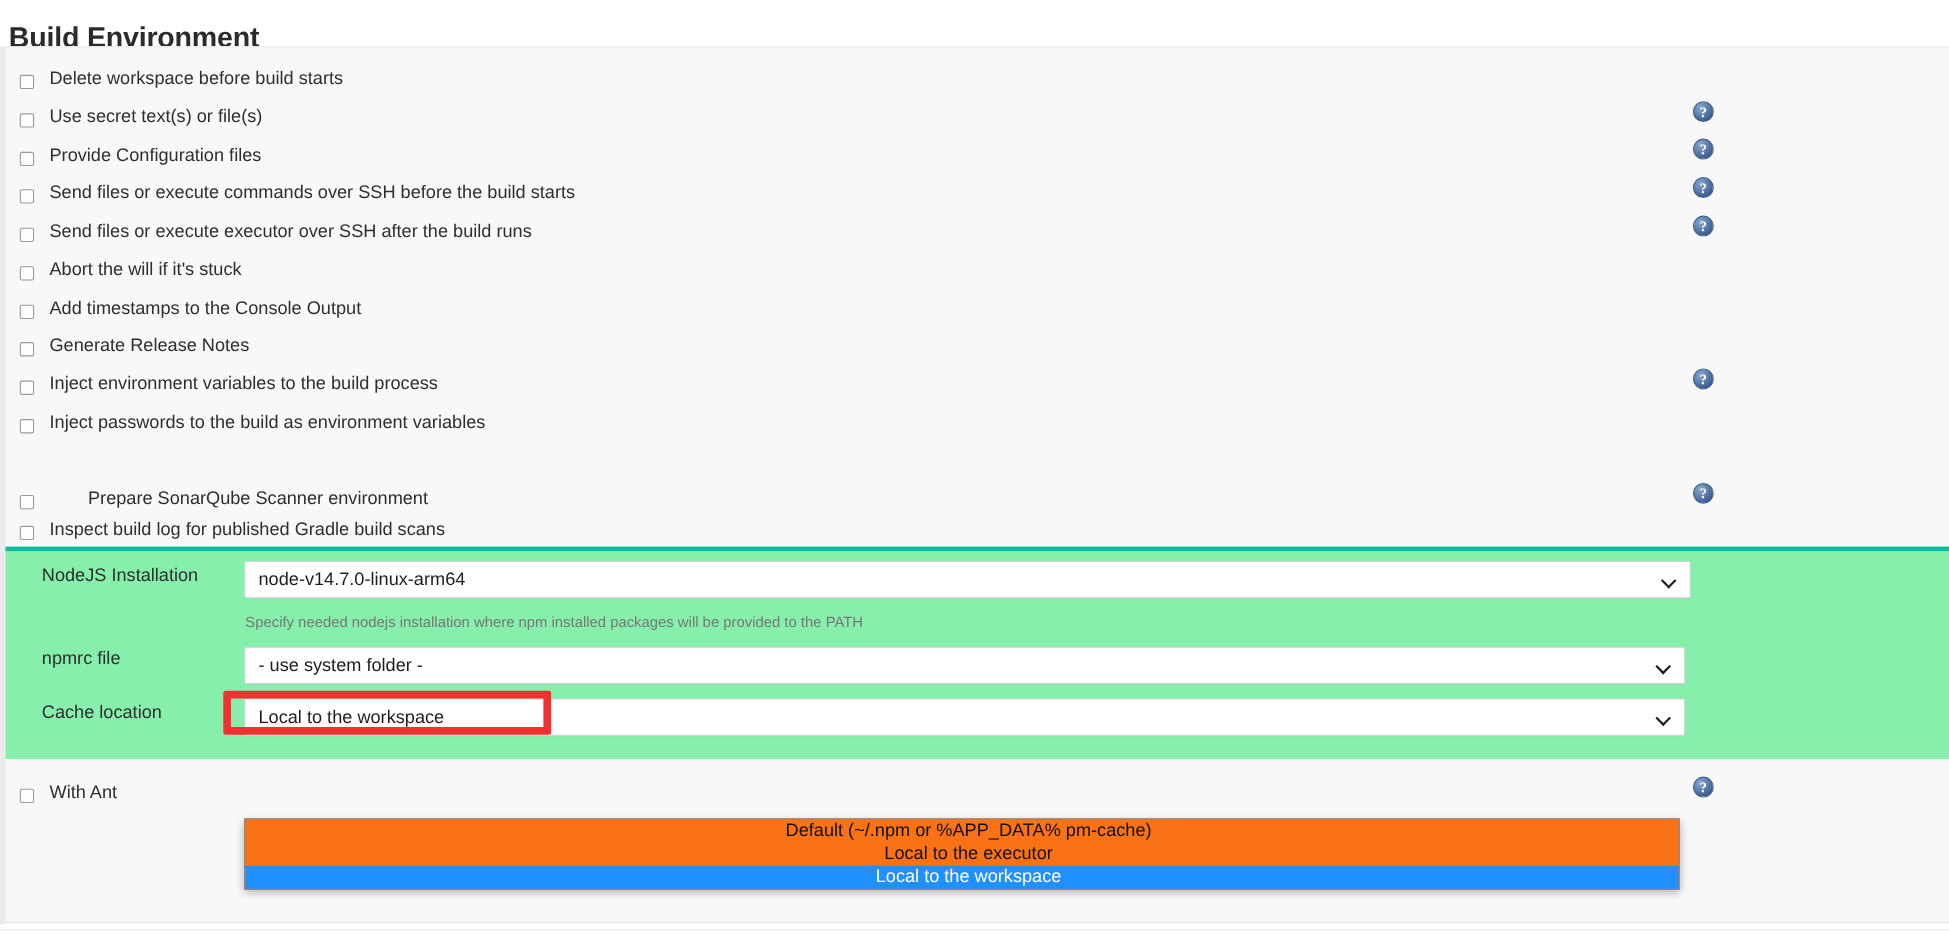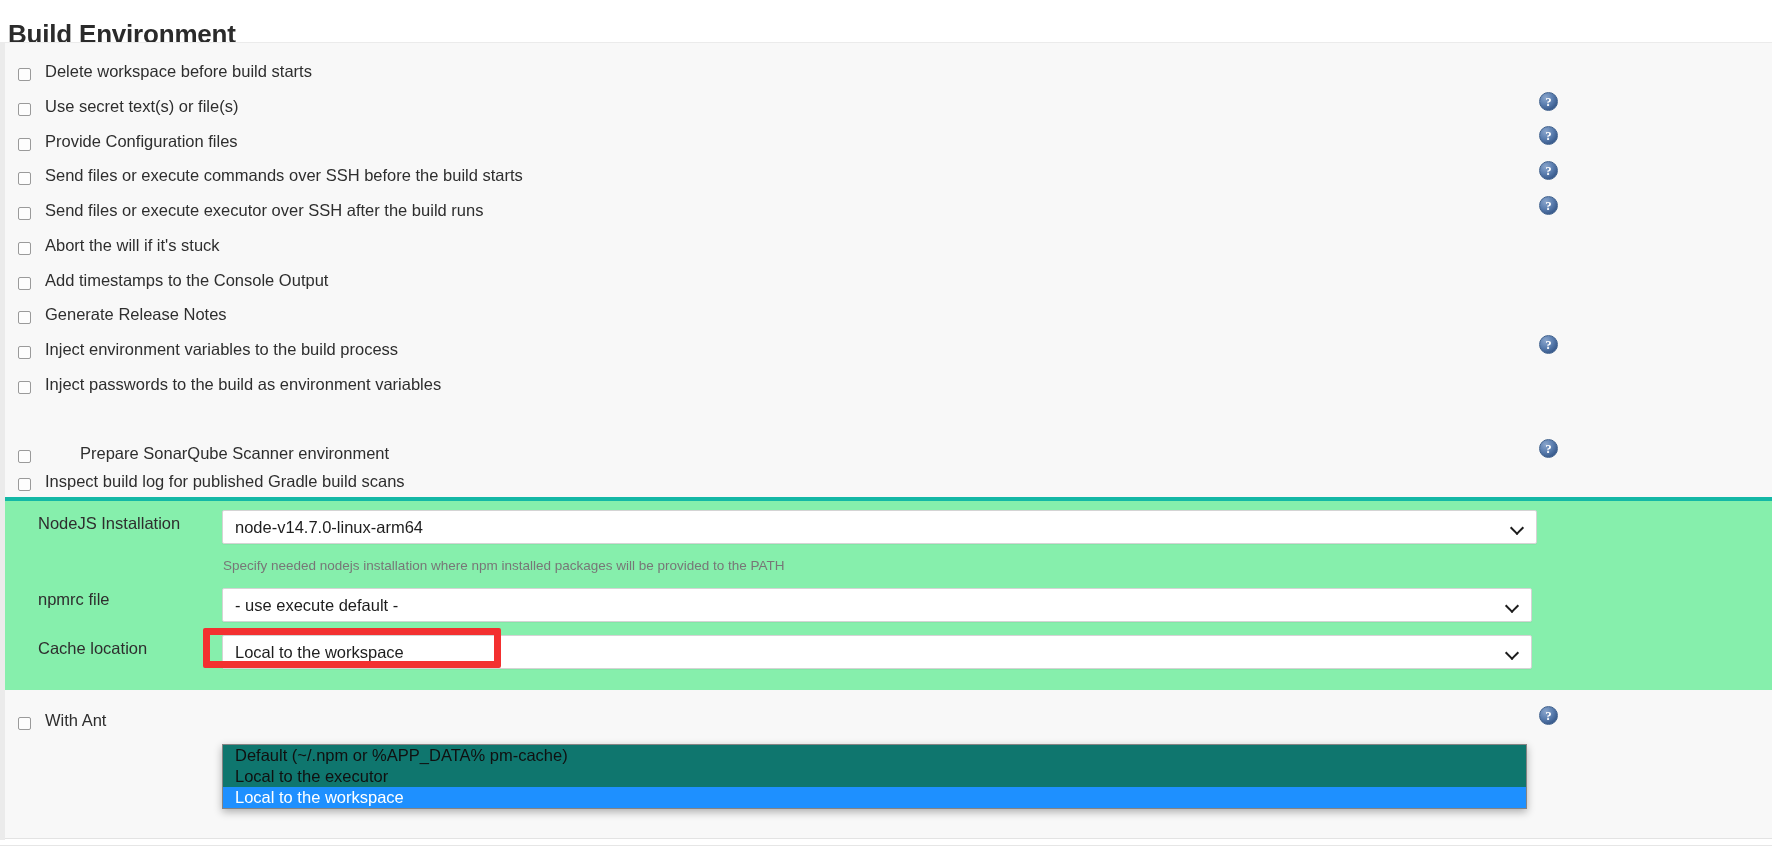--- a/index.html
+++ b/index.html
@@ -161,25 +161,26 @@
     color: #777777;
     white-space: nowrap;
   }
 
   
   .dropdown-list {
     position: absolute;
     left: 222px;
     top: 744px;
     width: 1305px;
-    background: #0f766e;
+    background: #f97316;
     border: 1px solid #848484;
     box-shadow: 0 3px 8px rgba(0,0,0,0.30);
     z-index: 40;
     padding: 0;
+    text-align: center;
   }
   .dd-option {
     height: 21px;
     line-height: 21px;
     padding: 0 0 0 12px;
     font-size: 16.5px;
     color: #101010;
     white-space: nowrap;
   }
   .dd-option.selected {
@@ -297,21 +298,21 @@
       <div class="select-box" style="left:217px; top:9px; width:1315px;">
         <span class="select-value">node-v14.7.0-linux-arm64</span>
         <span class="chevron"></span>
       </div>
       <div class="field-help" style="left:218px; top:57px;">Specify needed nodejs installation where npm installed packages will be provided to the PATH</div>
     </div>
 
     <div class="field-row">
       <div class="field-label" style="left:33px; top:89px;">npmrc file</div>
       <div class="select-box" style="left:217px; top:87px; width:1310px;">
-        <span class="select-value">- use execute default -</span>
+        <span class="select-value">- use system folder -</span>
         <span class="chevron"></span>
       </div>
     </div>
 
     <div class="field-row">
       <div class="field-label" style="left:33px; top:138px;">Cache location</div>
       <div class="select-box" style="left:217px; top:134px; width:1310px;">
         <span class="select-value">Local to the workspace</span>
         <span class="chevron"></span>
       </div>

